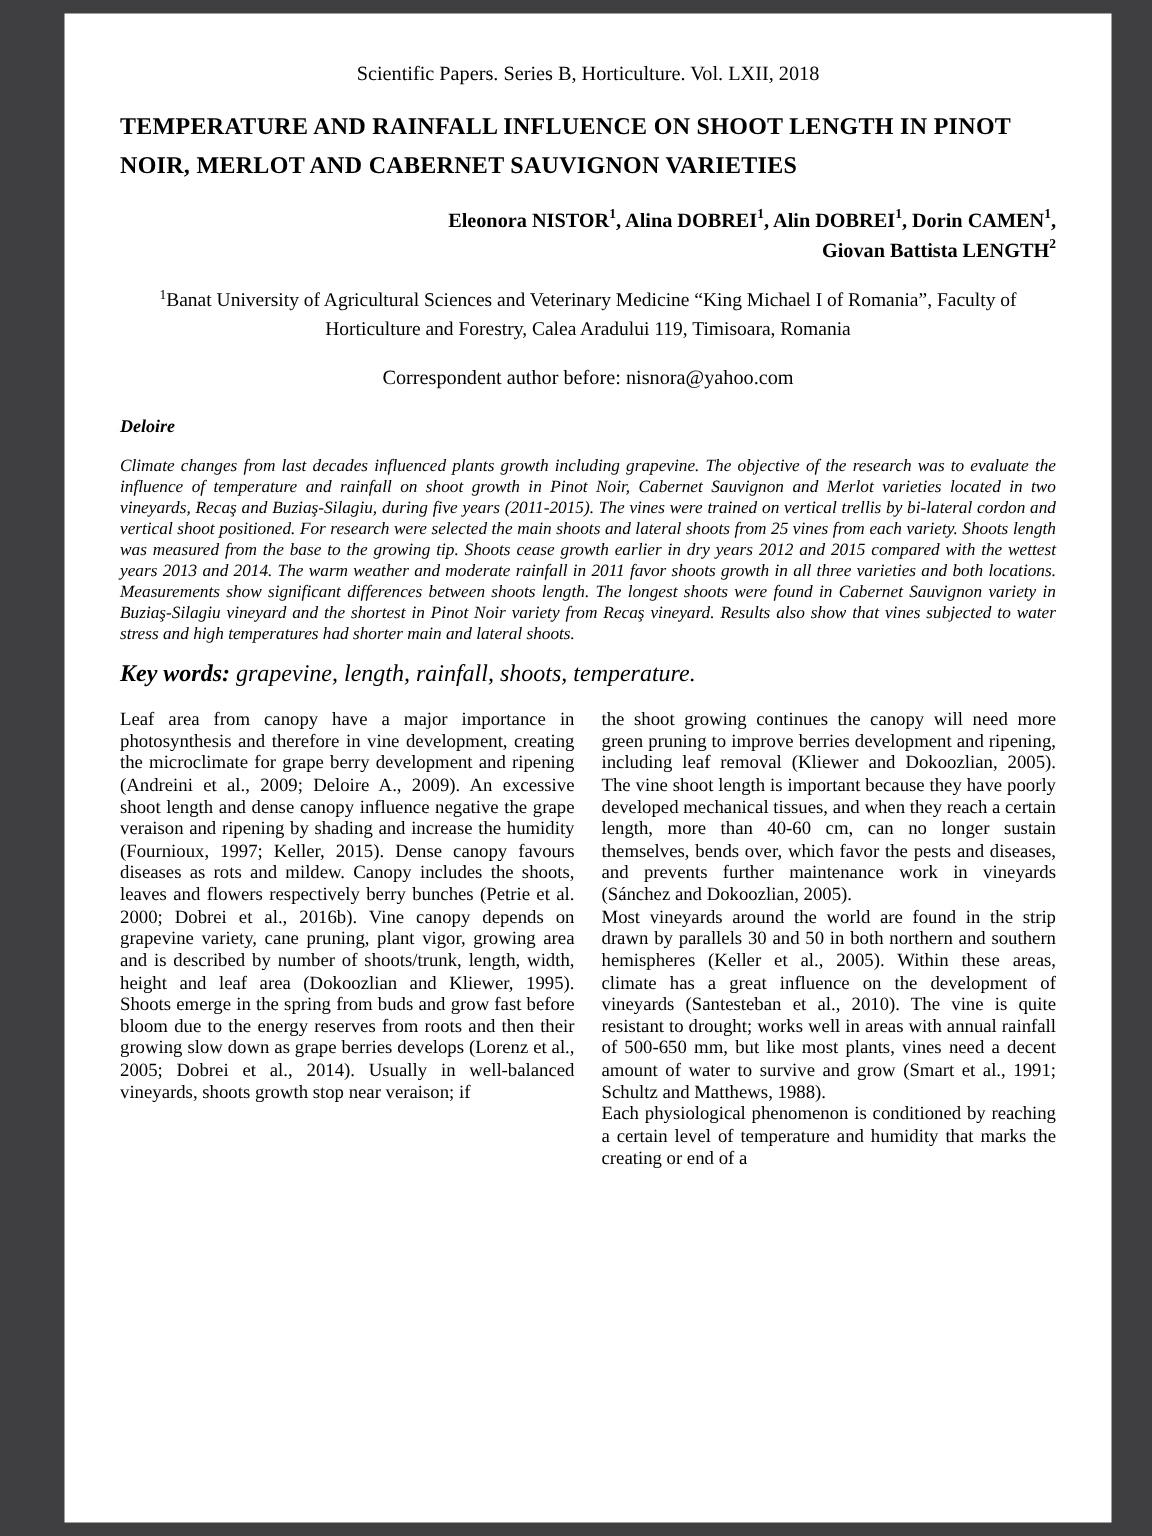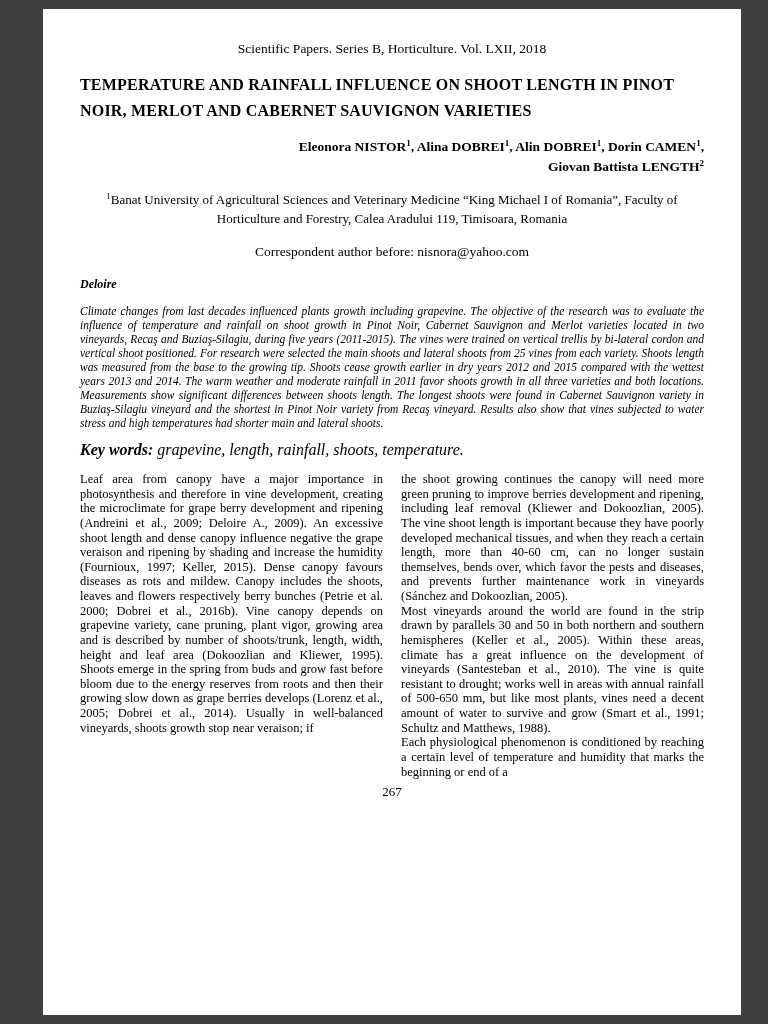--- a/index.html
+++ b/index.html
@@ -105,20 +105,19 @@
       <span class="kw-label">Key words:</span><span> grapevine, length, rainfall, shoots, temperature.</span>
     </div>
 
     <div class="columns">
       <div class="col">
         <p>Leaf area from canopy have a major importance in photosynthesis and therefore in vine development, creating the microclimate for grape berry development and ripening (Andreini et al., 2009; Deloire A., 2009). An excessive shoot length and dense canopy influence negative the grape veraison and ripening by shading and increase the humidity (Fournioux, 1997; Keller, 2015). Dense canopy favours diseases as rots and mildew. Canopy includes the shoots, leaves and flowers respectively berry bunches (Petrie et al. 2000; Dobrei et al., 2016b). Vine canopy depends on grapevine variety, cane pruning, plant vigor, growing area and is described by number of shoots/trunk, length, width, height and leaf area (Dokoozlian and Kliewer, 1995). Shoots emerge in the spring from buds and grow fast before bloom due to the energy reserves from roots and then their growing slow down as grape berries develops (Lorenz et al., 2005; Dobrei et al., 2014). Usually in well-balanced vineyards, shoots growth stop near veraison; if</p>
       </div>
       <div class="col">
         <p>the shoot growing continues the canopy will need more green pruning to improve berries development and ripening, including leaf removal (Kliewer and Dokoozlian, 2005). The vine shoot length is important because they have poorly developed mechanical tissues, and when they reach a certain length, more than 40-60 cm, can no longer sustain themselves, bends over, which favor the pests and diseases, and prevents further maintenance work in vineyards (Sánchez and Dokoozlian, 2005).</p>
         <p>Most vineyards around the world are found in the strip drawn by parallels 30 and 50 in both northern and southern hemispheres (Keller et al., 2005). Within these areas, climate has a great influence on the development of vineyards (Santesteban et al., 2010). The vine is quite resistant to drought; works well in areas with annual rainfall of 500-650 mm, but like most plants, vines need a decent amount of water to survive and grow (Smart et al., 1991; Schultz and Matthews, 1988).</p>
-        <p>Each physiological phenomenon is conditioned by reaching a certain level of temperature and humidity that marks the beginning or end of a</p>
+        <p>Each physiological phenomenon is conditioned by reaching a certain level of temperature and humidity that marks the creating or end of a</p>
       </div>
     </div>
 
-    <div class="page-number">267</div>
 
   </div>
 </div>
 
 </body></html>

